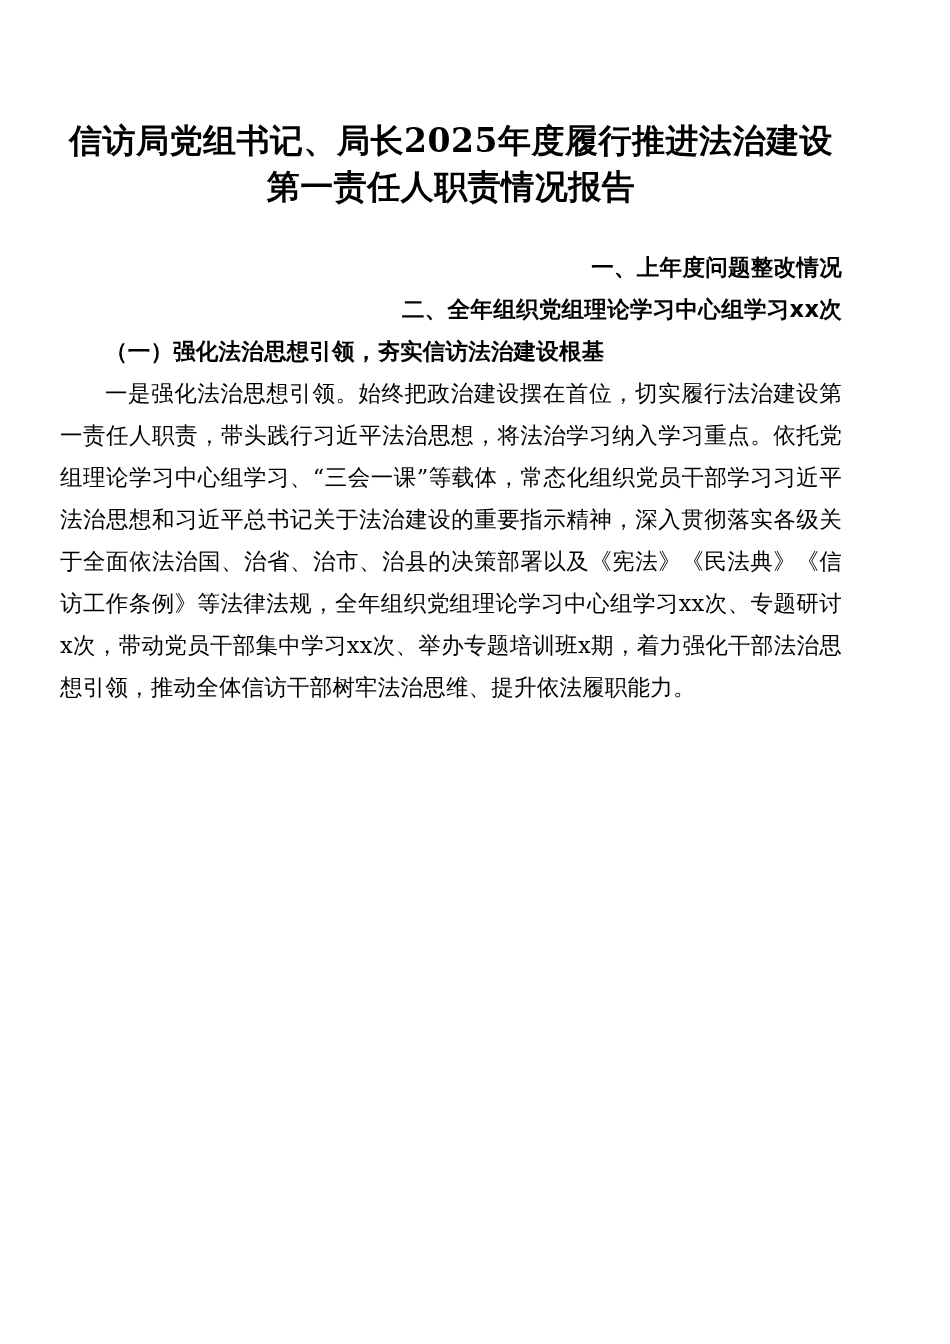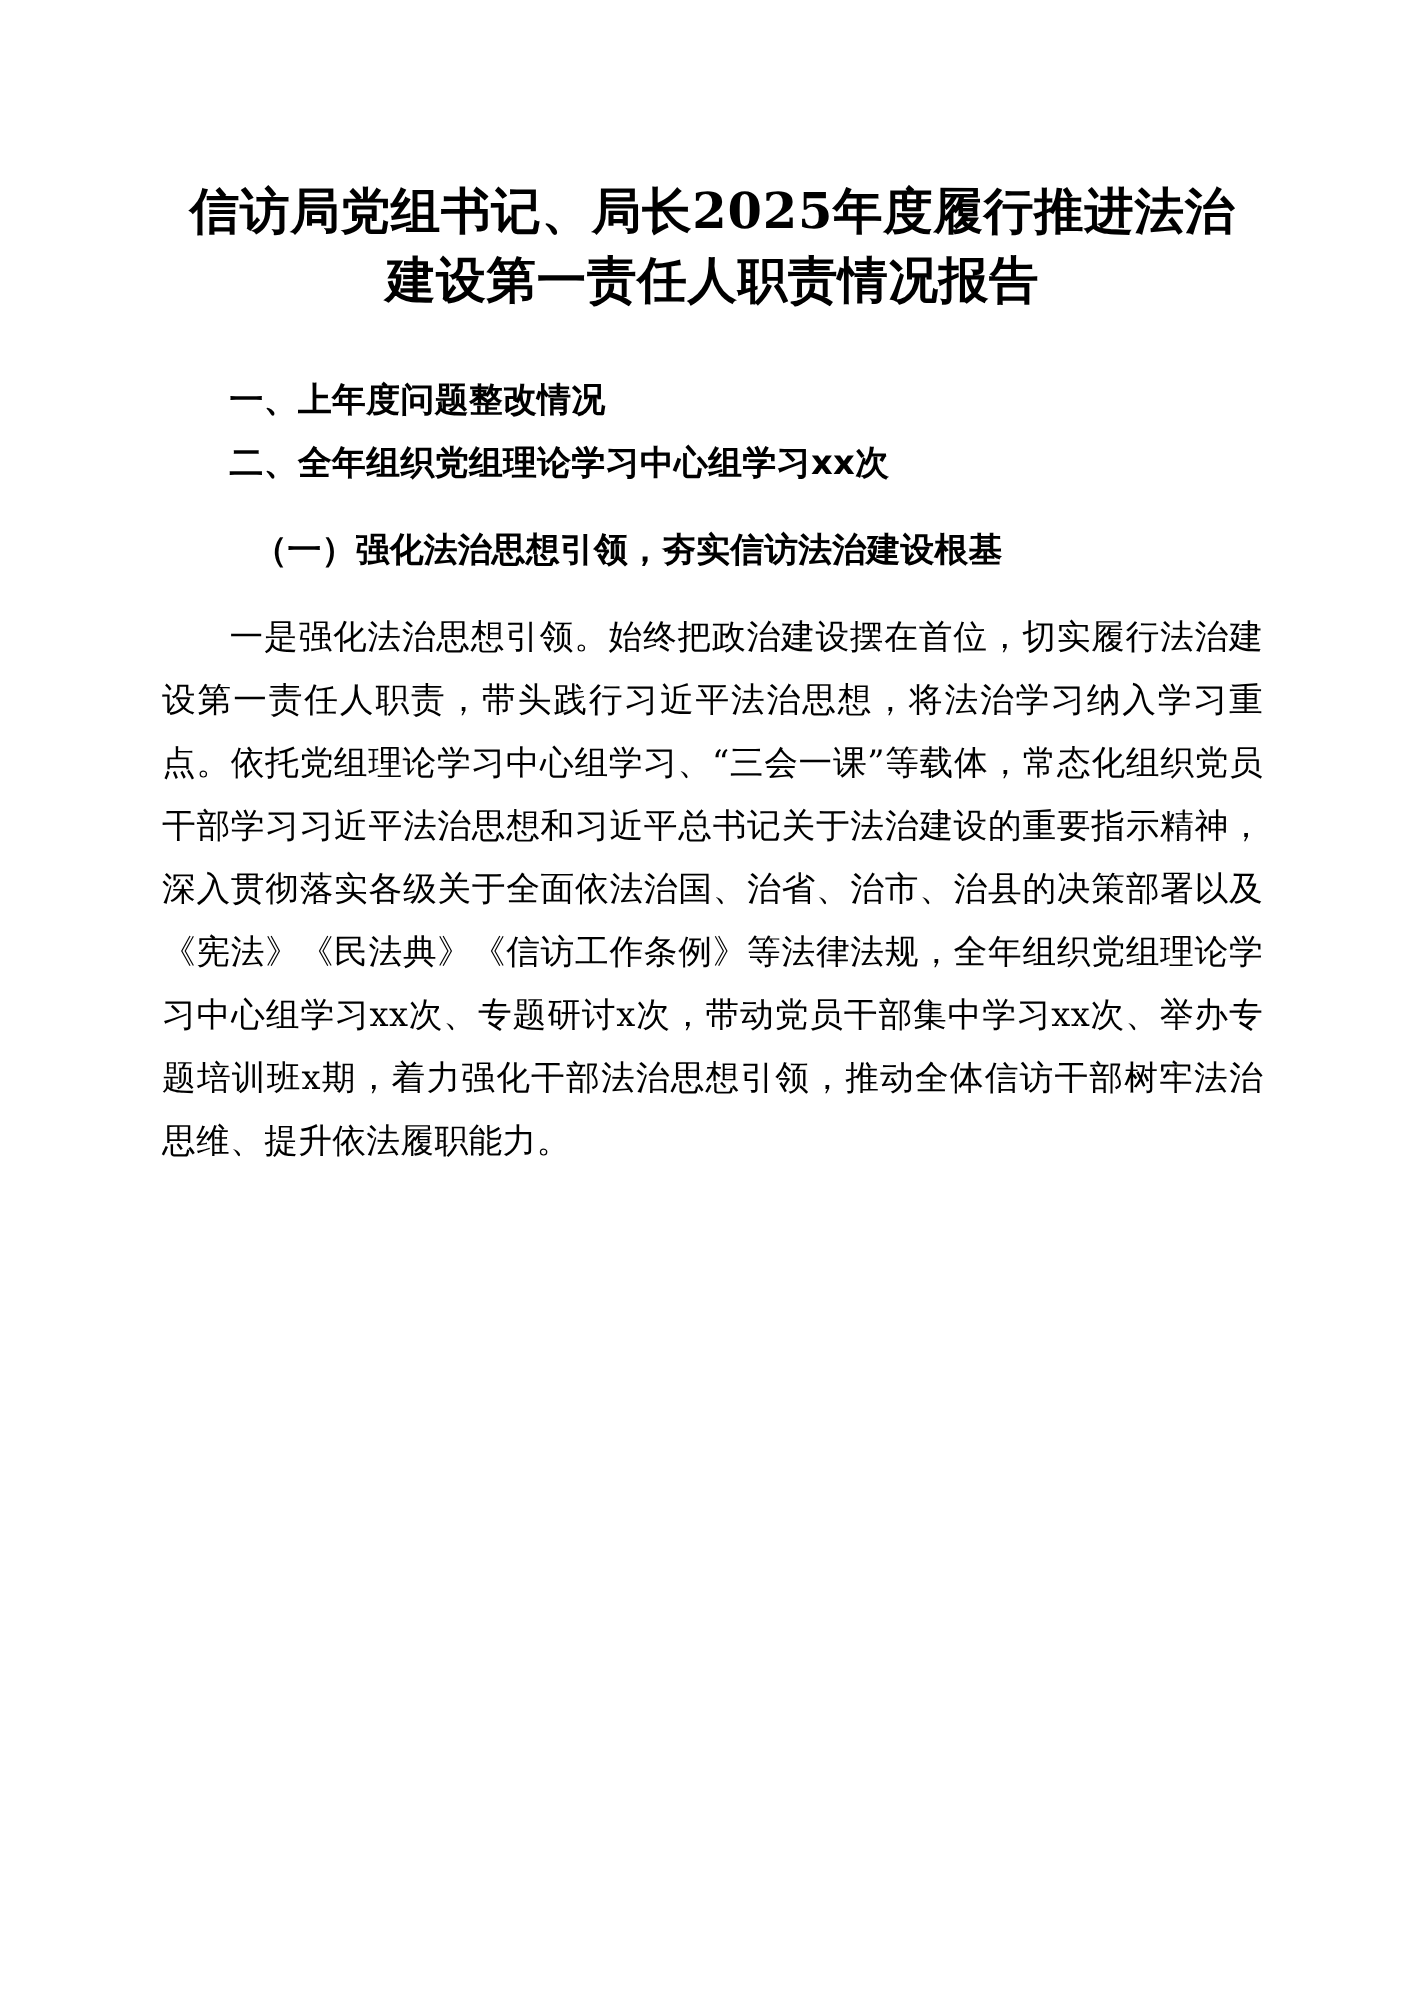--- a/index.html
+++ b/index.html
@@ -12,21 +12,21 @@
     height: 1344px;
     font-family: "DejaVu Serif", "Liberation Serif", serif;
     color: #000000;
     -webkit-font-smoothing: antialiased;
   }
   .page {
     position: relative;
     width: 950px;
     height: 984px;
     box-sizing: border-box;
-    padding: 118px 108px 60px 108px;
+    padding: 118px 108px 60px 60px;
     background: #ffffff;
   }
   .doc-title {
     font-family: "DejaVu Serif", "Liberation Serif", serif;
     font-weight: bold;
     font-size: 33px;
     line-height: 46px;
     text-align: center;
     letter-spacing: 0.5px;
     margin: 0 0 36px 0;
@@ -42,26 +42,27 @@
     letter-spacing: 0.2px;
   }
   .heading-1 {
     font-family: "DejaVu Sans", "Liberation Sans", sans-serif;
     font-weight: bold;
     font-size: 22.5px;
     line-height: 42px;
     text-indent: 45px;
     margin: 0;
     letter-spacing: 0.3px;
+    text-align: right;
   }
   .heading-2 {
     font-size: 22.5px;
     line-height: 42px;
     text-indent: 45px;
-    margin: 16px;
+    margin: 0;
     font-weight: bold;
     letter-spacing: 0.2px;
   }
 </style>
 </head>
 <body>
 
 <div class="page">
 
   <h1 class="doc-title">信访局党组书记、局长2025年度履行推进法治建设第一责任人职责情况报告</h1>

